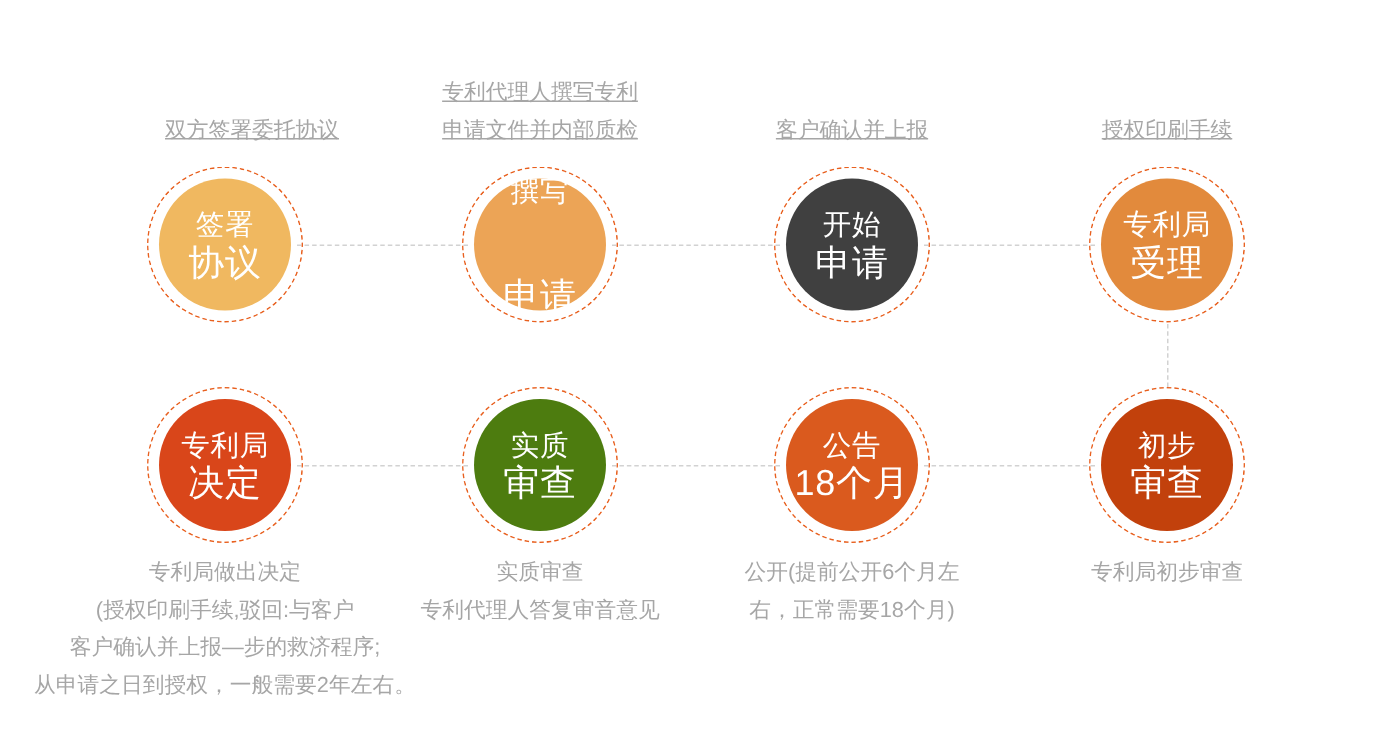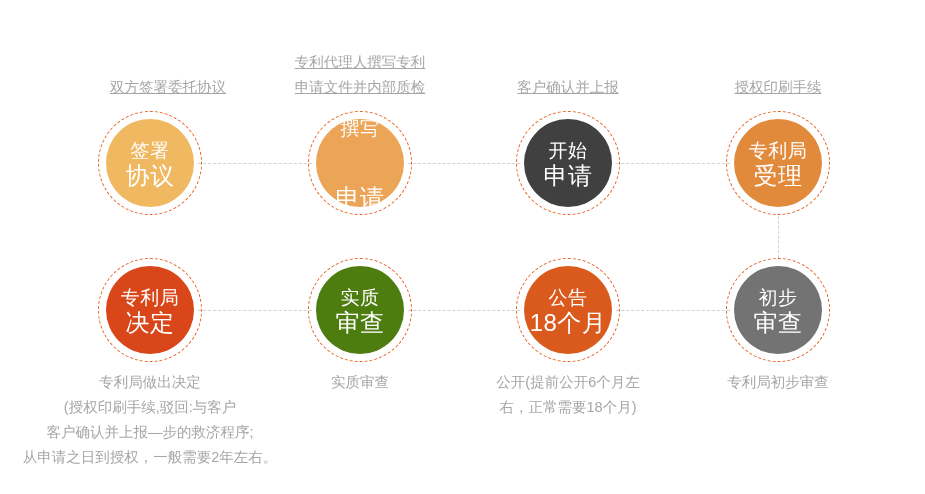--- a/index.html
+++ b/index.html
@@ -146,35 +146,36 @@
   </div>
 
   <div class="node" style="left:568px; top:310px;">
     <div class="disc" style="background:#da5a1e;">
       <span class="l1">公告</span>
       <span class="l2">18个月</span>
     </div>
   </div>
 
   <div class="node" style="left:778px; top:310px;">
-    <div class="disc" style="background:#737373;">
+    <div class="disc" style="background:#c2410c;">
       <span class="l1">初步</span>
       <span class="l2">审查</span>
     </div>
   </div>
 
   <div class="cap cap-bot" style="left:150px; top:370px;">
     <div>专利局做出决定</div>
     <div>(授权印刷手续,驳回:与客户</div>
     <div>客户确认并上报—步的救济程序;</div>
     <div>从申请之日到授权，一般需要2年左右。</div>
   </div>
 
   <div class="cap cap-bot" style="left:360px; top:370px;">
     <div>实质审查</div>
+    <div>专利代理人答复审音意见</div>
   </div>
 
   <div class="cap cap-bot" style="left:568px; top:370px;">
     <div>公开(提前公开6个月左</div>
     <div>右，正常需要18个月)</div>
   </div>
 
   <div class="cap cap-bot" style="left:778px; top:370px;">
     <div>专利局初步审查</div>
   </div>

